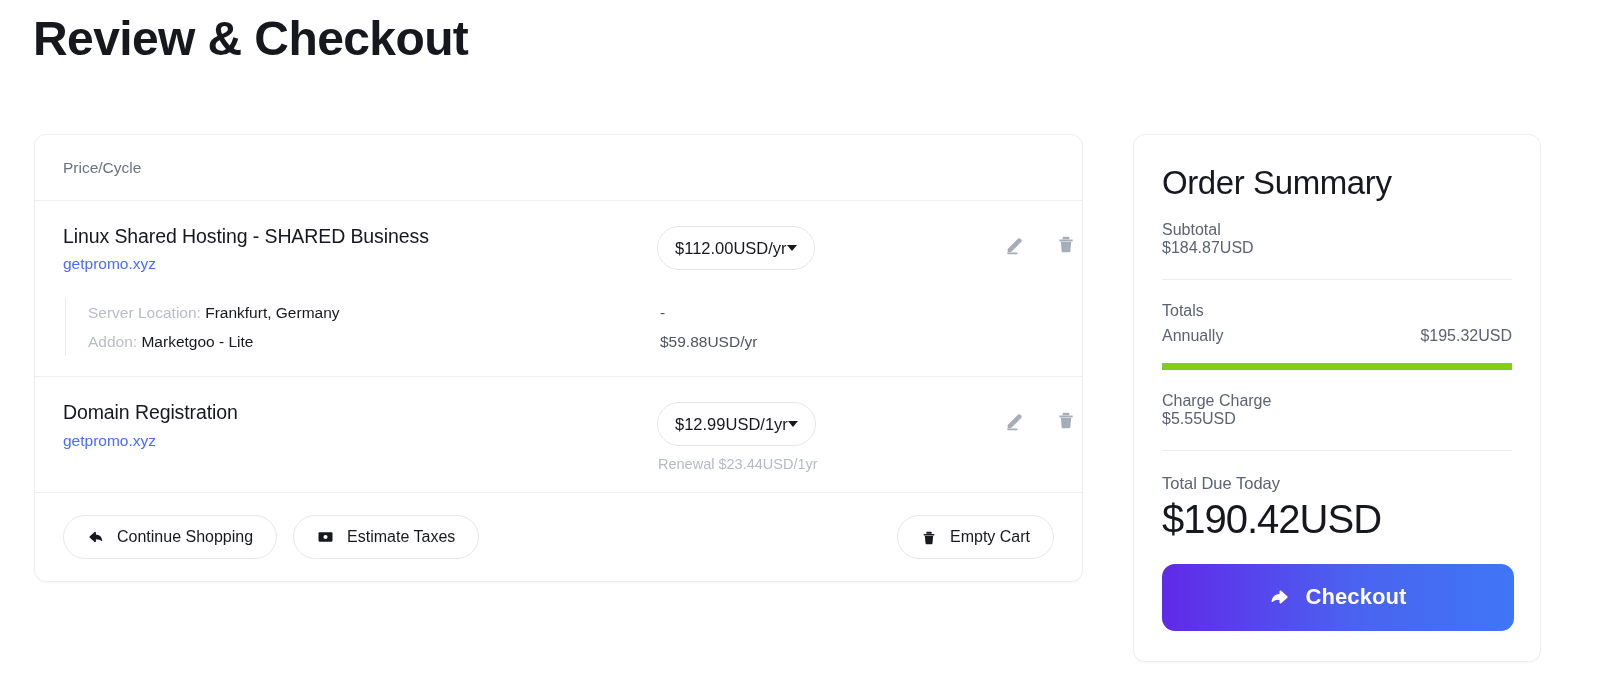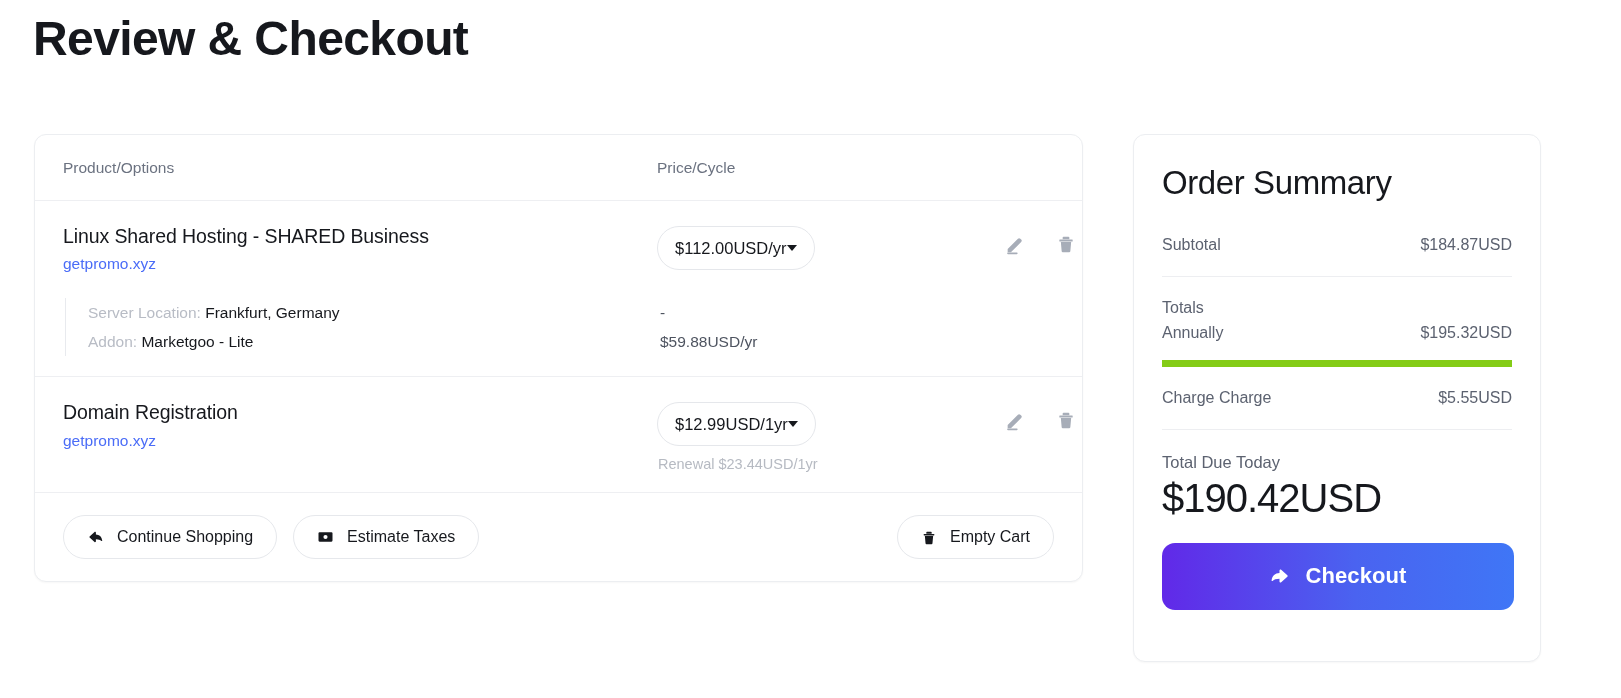--- a/index.html
+++ b/index.html
@@ -198,28 +198,29 @@
   .btn + .btn { margin-left: 16px; }
   .spacer { flex: 1; }
 
   
   .summary-title {
     font-size: 33px;
     font-weight: 400;
     color: #16181d;
     letter-spacing: -0.4px;
     line-height: 1.2;
-    margin-bottom: 33px;
+    margin-bottom: 18px;
   }
   .sum-row {
     display: flex;
     justify-content: space-between;
     align-items: baseline;
     padding-bottom: 22px;
     border-bottom: 1px solid #edeef1;
+    flex-direction: column;
   }
   .sum-label { font-size: 16px; color: #5c6270; }
   .sum-value { font-size: 16px; color: #5c6270; }
 
   .sum-block { padding-top: 22px; padding-bottom: 18px; border-bottom: 7px solid #84cc16; }
   .sum-block-title { font-size: 16px; color: #5c6270; margin-bottom: 7px; }
   .sum-block-line { display: flex; justify-content: space-between; align-items: baseline; }
 
   .total-wrap { padding-top: 23px; }
   .total-label { font-size: 16.5px; color: #5c6270; margin-bottom: 2px; }
@@ -253,23 +254,20 @@
 </head>
 <body>
 
 <div class="page">
 
   <h1 class="page-title">Review &amp; Checkout</h1>
 
   <div class="cart-card">
 
     <div class="cart-head">
-      <div class="col-product">
-        <span>Product/Options</span>
-      </div>
       <div class="col-price">
         <span>Price/Cycle</span>
       </div>
       <div class="col-actions"></div>
     </div>
 
     <div class="cart-row">
       <div class="row-main">
         <div class="col-product">
           <div class="prod-title">Linux Shared Hosting - SHARED Business</div>

